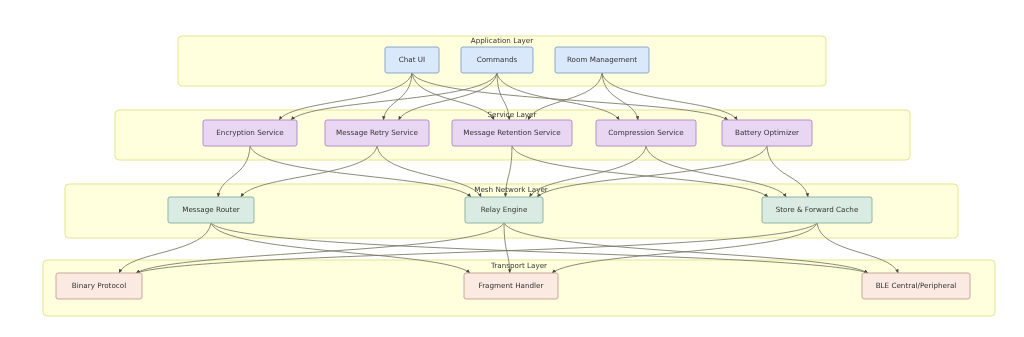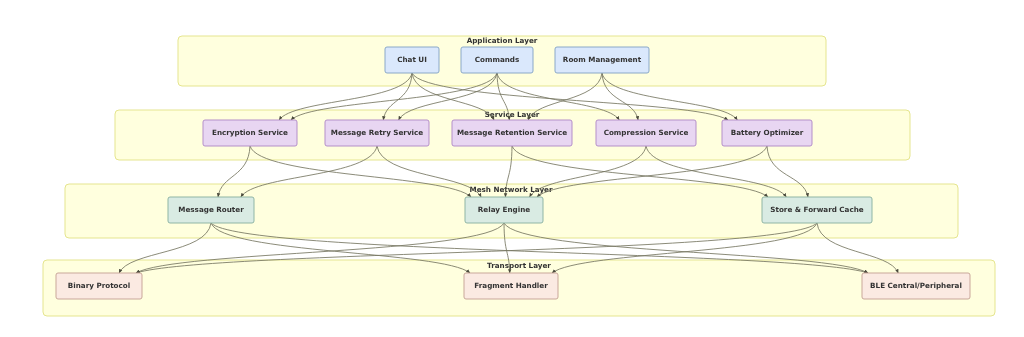--- a/index.html
+++ b/index.html
@@ -1,18 +1,18 @@
 <!DOCTYPE html>
 <html><head>
 <meta charset="utf-8">
 <style>
   html,body{margin:0;padding:0;background:#ffffff;}
   body{width:1024px;height:337px;overflow:hidden;
        font-family:"DejaVu Sans","Liberation Sans",sans-serif;}
-  #stage{position:relative;width:1024px;height:337px;background:#fff;font-weight:bold;}
+  #stage{position:relative;width:1024px;height:337px;background:#fff;}
   svg#diagram{position:absolute;left:0;top:0;width:1024px;height:337px;}
   .layer-rect{fill:#ffffde;stroke:#e5e58f;stroke-width:1;}
   .layer-label{font-size:7.2px;fill:#333333;text-anchor:middle;
                font-family:"DejaVu Sans","Liberation Sans",sans-serif;}
   .node-rect{stroke-width:1;}
   .node-label{font-size:7.2px;fill:#333333;text-anchor:middle;dominant-baseline:middle;
               font-family:"DejaVu Sans","Liberation Sans",sans-serif;}
   .edge{fill:none;stroke:#767661;stroke-width:0.85;}
 </style>
 </head>

